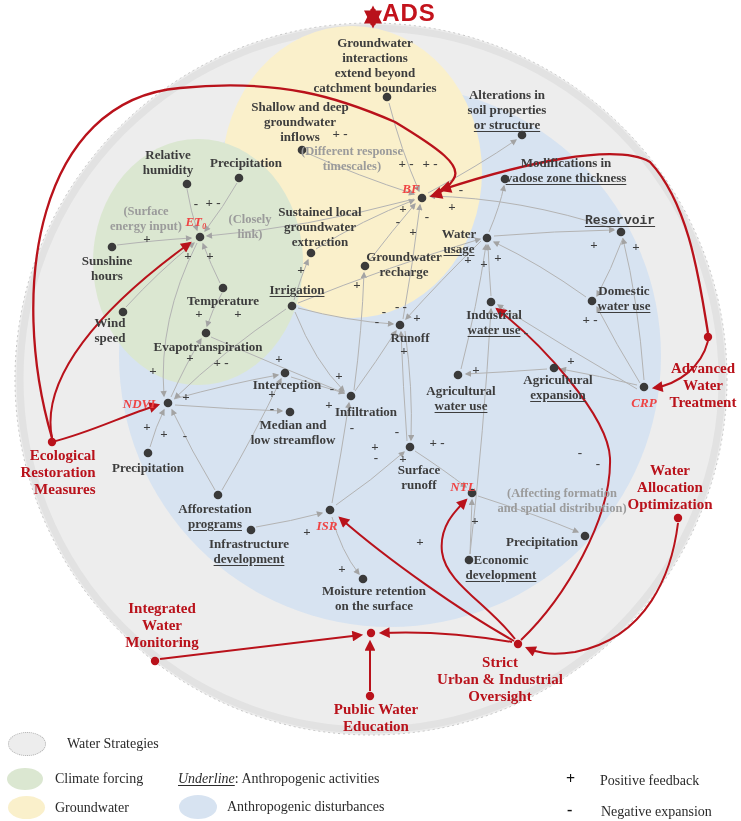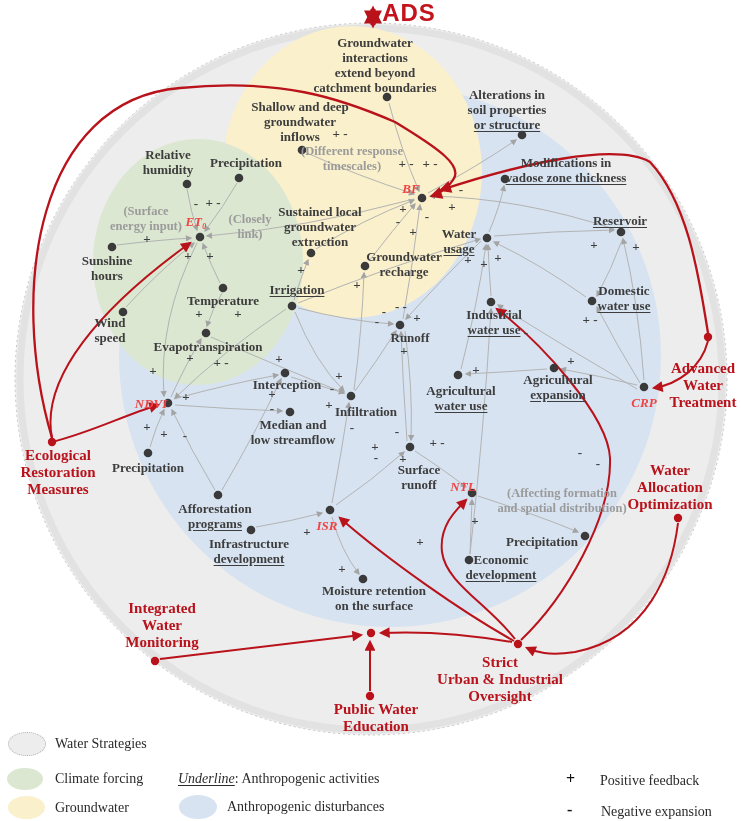--- a/index.html
+++ b/index.html
@@ -171,21 +171,21 @@
       </div>
       <div class="lbl" style="left: 507px; top: 87px;">
         <div>Alterations in</div>
         <div>soil properties</div>
         <div class="u">or structure</div>
       </div>
       <div class="lbl" style="left: 566px; top: 155px;">
         <div>Modifications in</div>
         <div class="u">vadose zone thickness</div>
       </div>
-      <div class="lbl" style="left: 620px; top: 213px;">
+      <div class="lbl" style="left: 620px; top: 213px; font-family: Liberation Mono, monospace;">
         <div class="u">Reservoir</div>
       </div>
       <div class="lbl" style="left: 168px; top: 147px;">
         <div>Relative</div>
         <div>humidity</div>
       </div>
       <div class="lbl" style="left: 246px; top: 155px;">
         <div>Precipitation</div>
       </div>
       <div class="lbl" style="left: 107px; top: 253px;">
@@ -272,21 +272,21 @@
       <div class="lbl" style="left: 374px; top: 583px;">
         <div>Moisture retention</div>
         <div>on the surface</div>
       </div>
       <div class="lbl red" style="left: 196px; top: 214px;">
         <div>ET₀</div>
       </div>
       <div class="lbl red" style="left: 411px; top: 181px;">
         <div>BF</div>
       </div>
-      <div class="lbl red" style="left: 139px; top: 396px; margin-left: 12px;">
+      <div class="lbl red" style="left: 139px; top: 396px;">
         <div>NDVI</div>
       </div>
       <div class="lbl red" style="left: 463px; top: 479px;">
         <div>NTL</div>
       </div>
       <div class="lbl red" style="left: 327px; top: 518px;">
         <div>ISR</div>
       </div>
       <div class="lbl red" style="left: 644px; top: 395px;">
         <div>CRP</div>
@@ -300,21 +300,21 @@
         <div>energy input)</div>
       </div>
       <div class="lbl note" style="left: 250px; top: 212px;">
         <div>(Closely</div>
         <div>link)</div>
       </div>
       <div class="lbl note" style="left: 562px; top: 486px;">
         <div>(Affecting formation</div>
         <div>and spatial distribution)</div>
       </div>
-      <div class="lbl strat" style="left: 58px; top: 447px;">
+      <div class="lbl strat" style="left: 58px; top: 447px; text-align: right;">
         <div>Ecological</div>
         <div>Restoration</div>
         <div>Measures</div>
       </div>
       <div class="lbl strat" style="left: 703px; top: 360px;">
         <div>Advanced</div>
         <div>Water</div>
         <div>Treatment</div>
       </div>
       <div class="lbl strat" style="left: 670px; top: 462px;">
@@ -391,21 +391,21 @@
       <div class="sign" style="left: 475px; top: 520px;">+</div>
       <div class="sign" style="left: 307px; top: 531px;">+</div>
       <div class="sign" style="left: 420px; top: 541px;">+</div>
       <div class="sign" style="left: 342px; top: 568px;">+</div>
       <div class="sign" style="left: 580px; top: 452px;">-</div>
       <div class="sign" style="left: 598px; top: 463px;">-</div>
     </div>
 
   <div>
     <span class="sw sw-strategies"></span>
-    <span class="lg-text" style="left:55px;top:736px">Water Strategies</span>
+    <span class="lg-text" style="left:67px;top:736px">Water Strategies</span>
 
     <span class="sw sw-climate"></span>
     <span class="lg-text" style="left:55px;top:771px">Climate forcing</span>
 
     <span class="sw sw-groundwater"></span>
     <span class="lg-text" style="left:55px;top:800px">Groundwater</span>
 
     <span class="lg-text" style="left:178px;top:771px"><span class="uword">Underline</span><span>:  Anthropogenic activities</span></span>
 
     <span class="sw sw-disturbances"></span>

